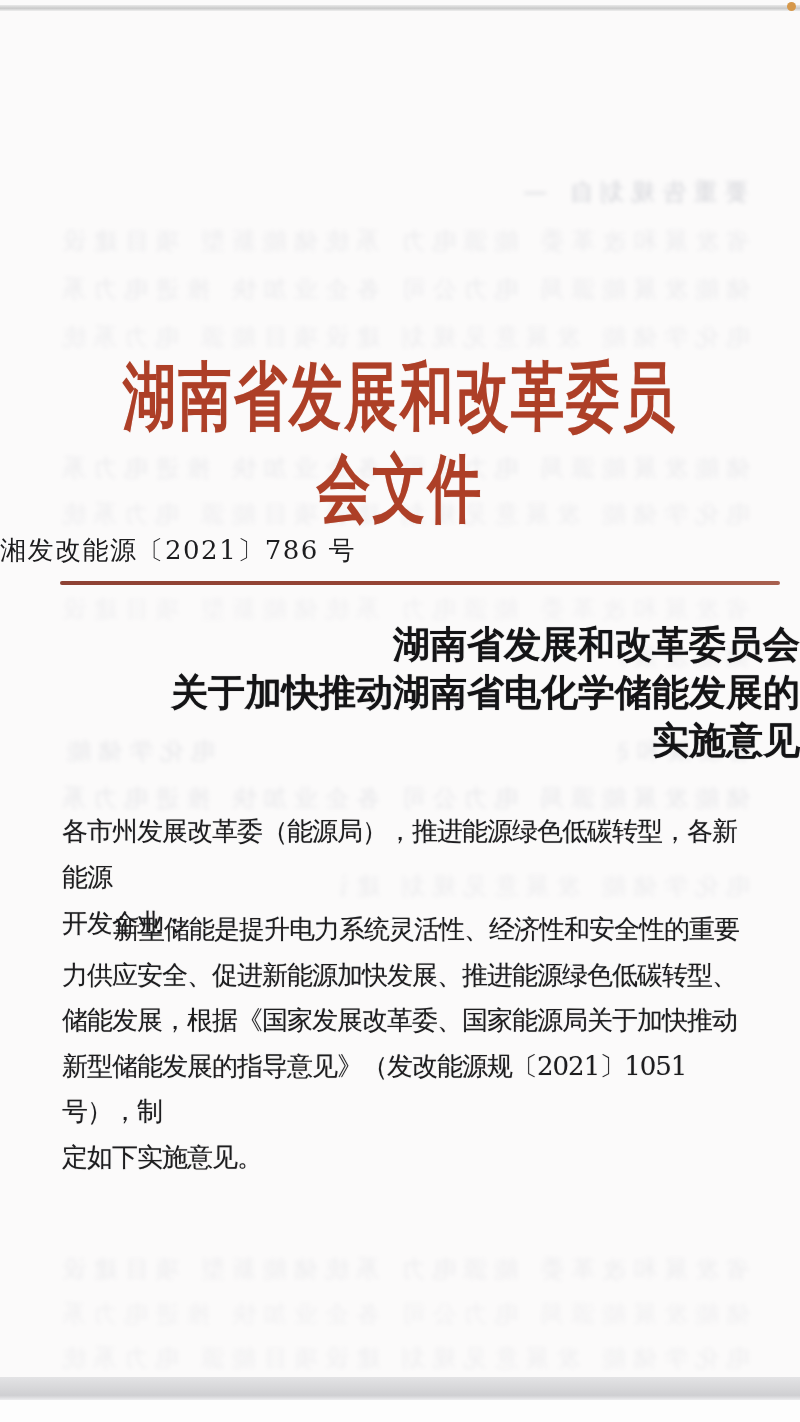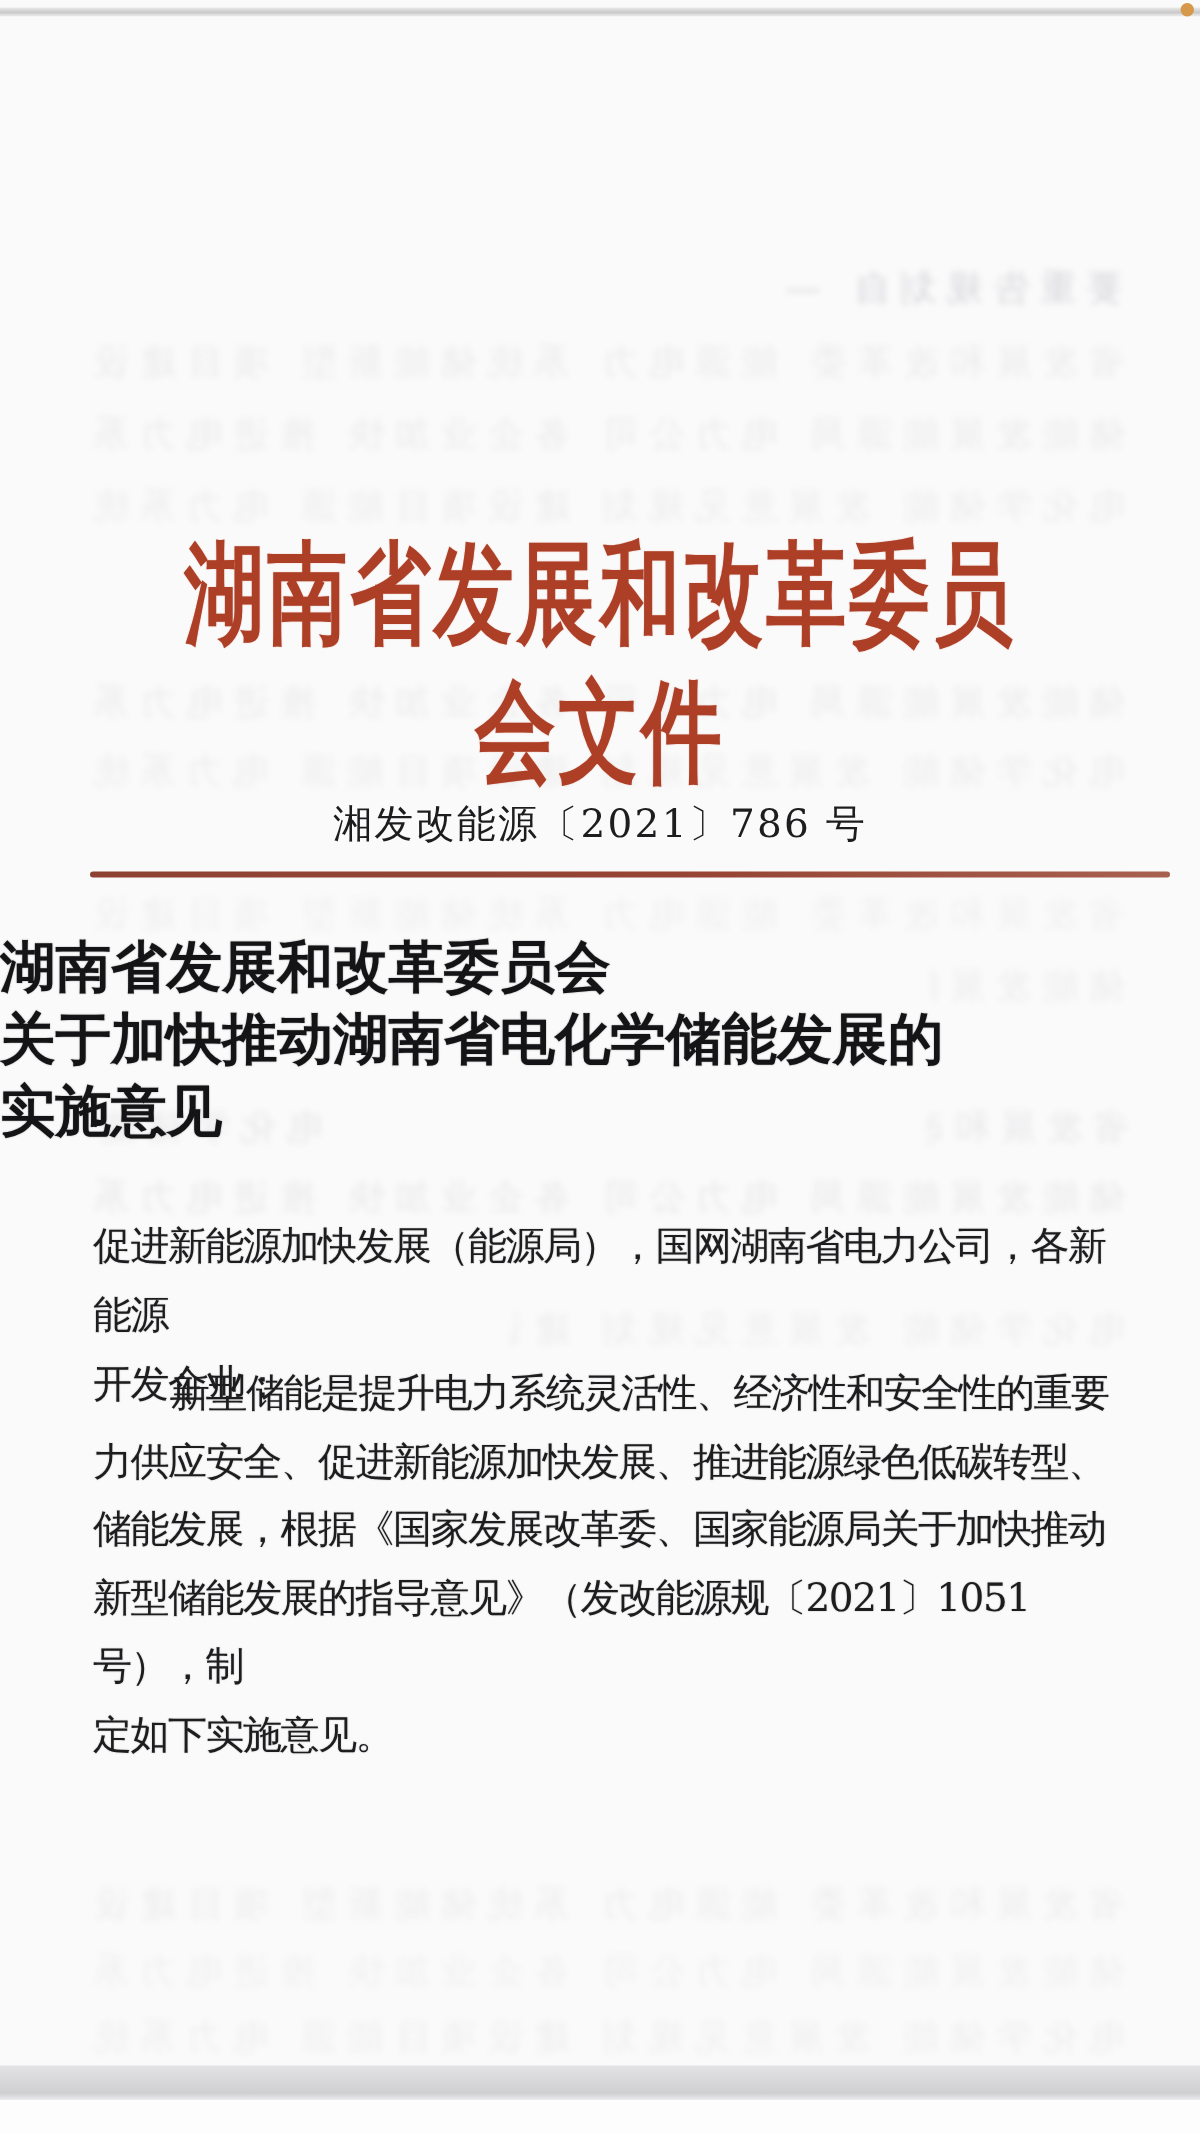--- a/index.html
+++ b/index.html
@@ -43,33 +43,33 @@
     margin: 0; text-align: center;
     font-size: 74px; line-height: 92px; font-weight: 700;
     color: var(--banner-red, #ad3f27);
     transform: scaleX(0.72); transform-origin: 50% 50%;
     letter-spacing: 3px;
     text-shadow: 0 0 1px rgba(173, 63, 39, 0.45);
   }
 
   .docnum {
     position: absolute; top: 530px; left: 0; width: 800px;
-    text-align: center; font-size: 26px; line-height: 40px;
+    font-size: 26px; line-height: 40px;
     letter-spacing: 1.5px; color: var(--ink, #1d1d1f);
   }
 
   .redrule {
     position: absolute; top: 581px; left: 60px; width: 720px; height: 4px;
     background: linear-gradient(to right, #8e4234, var(--rule-red, #964434) 55%, #a8604f);
     border-radius: 2px;
   }
 
   .title {
     position: absolute; top: 620px; left: 0; width: 800px;
-    text-align: left; font-weight: 700;
+    text-align: right; font-weight: 700;
     font-size: 37px; line-height: 48px;
     color: #141416;
     text-shadow: 0 0 1px rgba(20, 20, 22, 0.5);
   }
 
   .salutation, .body-text {
     position: absolute; left: 62px; width: 690px;
     font-size: 26px; letter-spacing: -1px;
     color: var(--ink, #1d1d1f);
     text-shadow: 0 0 1px rgba(29, 29, 31, 0.35);
@@ -108,21 +108,21 @@
 
   <div class="redrule"></div>
 
   <div class="title">
     <div>湖南省发展和改革委员会</div>
     <div>关于加快推动湖南省电化学储能发展的</div>
     <div>实施意见</div>
   </div>
 
   <div class="salutation">
-    <div>促进新能源加快发展（能源局），国网湖南省电力公司，各新能源</div>
+    <div>各市州发展改革委（能源局），推进能源绿色低碳转型，各新能源</div>
     <div>开发企业：</div>
   </div>
 
   <div class="body-text">
     <div class="indent">新型储能是提升电力系统灵活性、经济性和安全性的重要</div>
     <div>力供应安全、促进新能源加快发展、推进能源绿色低碳转型、</div>
     <div>储能发展，根据《国家发展改革委、国家能源局关于加快推动</div>
     <div>新型储能发展的指导意见》（发改能源规〔2021〕1051号），制</div>
     <div>定如下实施意见。</div>
   </div>

